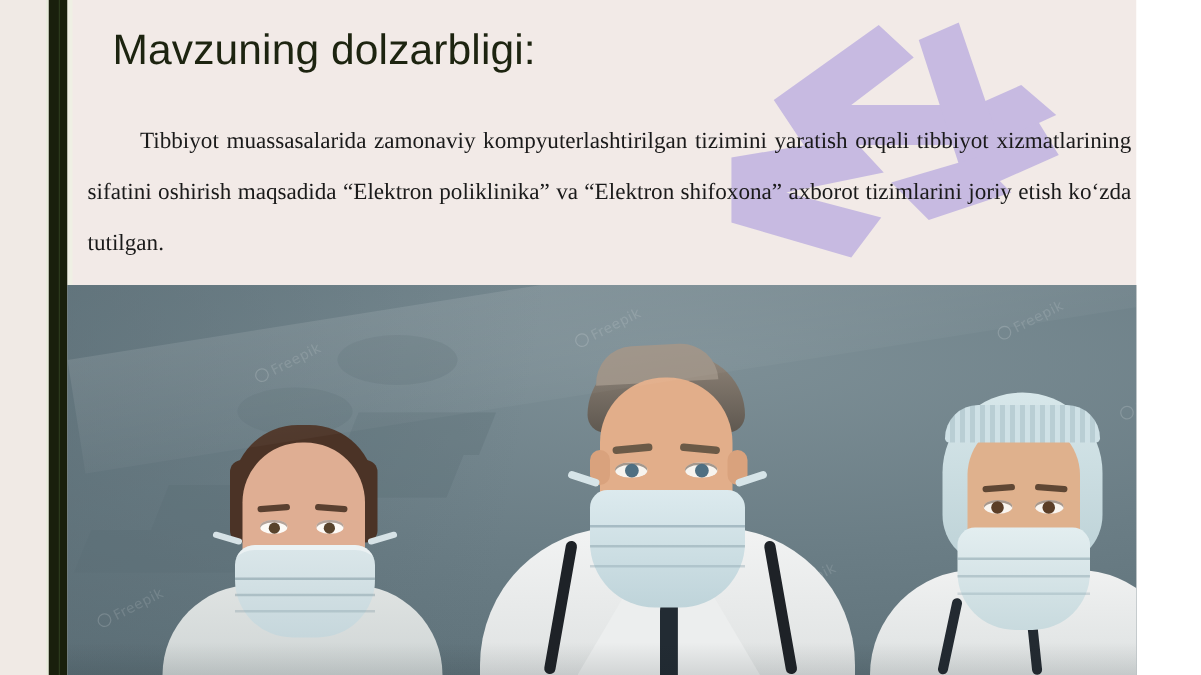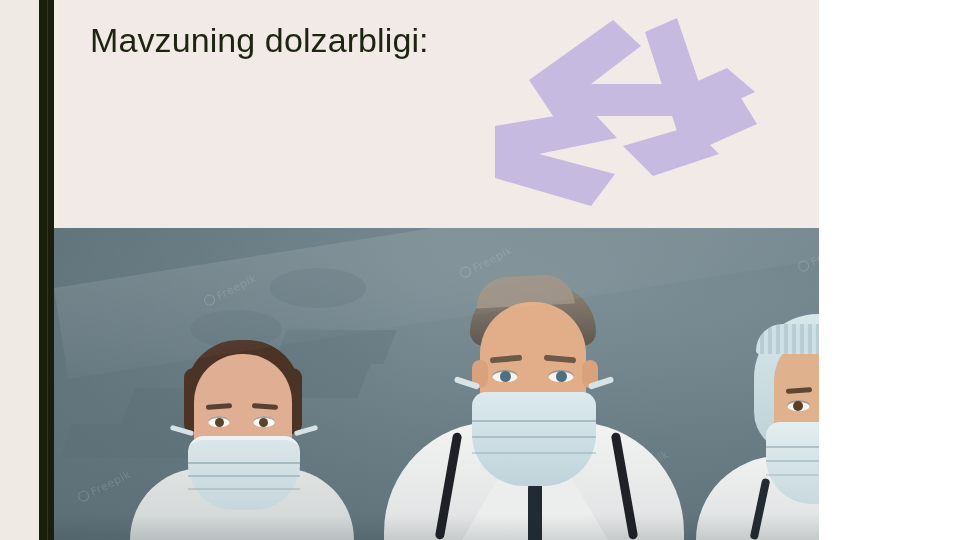--- a/index.html
+++ b/index.html
@@ -9,21 +9,21 @@
   }
   body {
     width: 961px;
     height: 540px;
     overflow: hidden;
     font-family: "Liberation Sans", sans-serif;
   }
 
   .slide {
     position: relative;
-    width: 819px;
+    width: 909px;
     height: 540px;
     background: #f2eae7;
     overflow: hidden;
   }
 
   
   .edge-outer {
     position: absolute;
     left: 0; top: 0;
     width: 37px; height: 540px;
@@ -407,20 +407,23 @@
         <path d="M34 74 L118 14 L146 40 L96 78 L196 78 L232 62 L260 86 L208 110 L58 110 Z"></path>
         <path d="M150 26 L182 12 L214 106 L246 92 L262 118 L190 150 Z"></path>
         <path d="M0 120 L96 104 L122 132 L44 148 L120 168 L96 200 L0 172 Z"></path>
         <path d="M128 140 L196 120 L224 148 L158 170 Z"></path>
       </g>
     </svg>
   </div>
 
   <div class="title">Mavzuning dolzarbligi:</div>
 
+  <div class="body-block">
+    <p>Tibbiyot muassasalarida zamonaviy kompyuterlashtirilgan tizimini yaratish orqali tibbiyot xizmatlarining sifatini oshirish maqsadida “Elektron poliklinika” va “Elektron shifoxona” axborot tizimlarini joriy etish ko‘zda tutilgan.</p>
+  </div>
 
   <div class="photo">
     <div class="photo-bg"></div>
     <div class="photo-bg-shade"></div>
 
     <div class="bg-glyphs">
       <div style="left:186px;top:30px;width:96px;height:40px;border-radius:50%;"></div>
       <div style="left:106px;top:72px;width:92px;height:38px;border-radius:50%;"></div>
       <div style="left:196px;top:92px;width:110px;height:34px;transform:skewX(-22deg);"></div>
       <div style="left:168px;top:126px;width:112px;height:34px;transform:skewX(-22deg);"></div>

